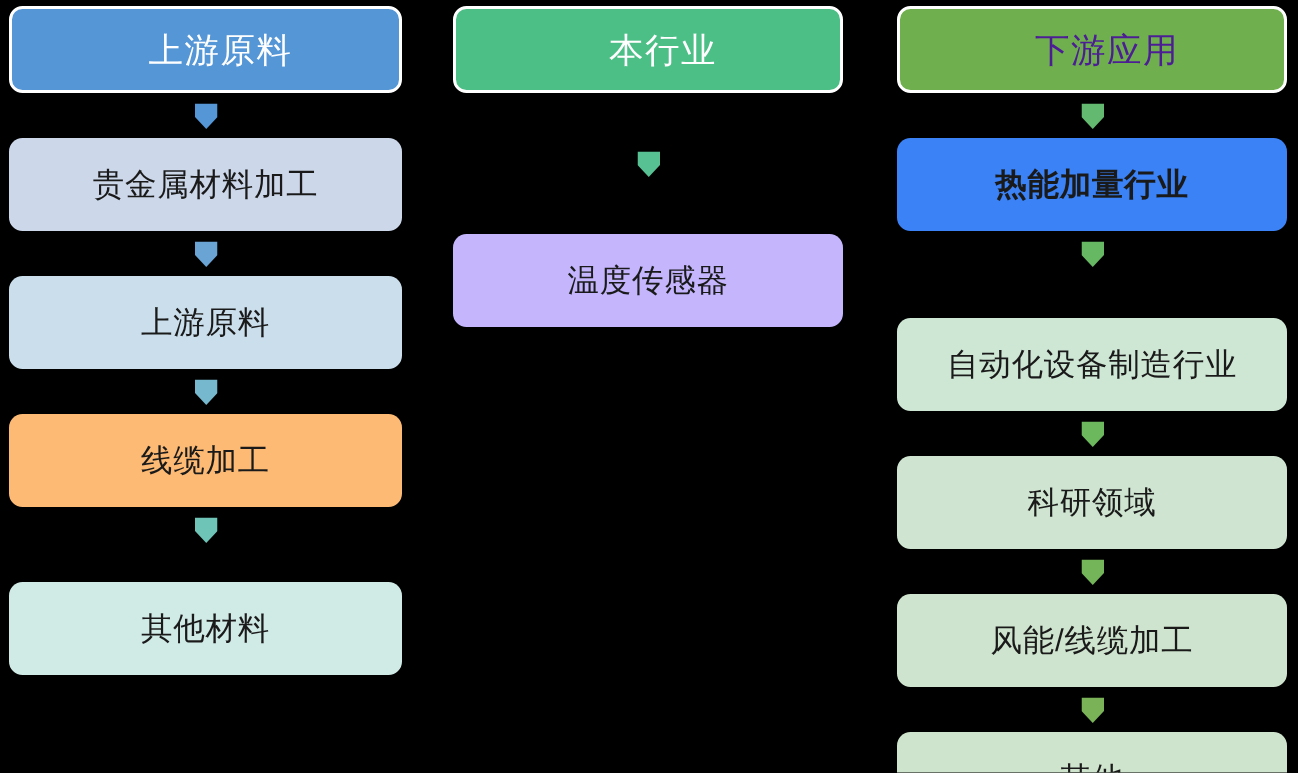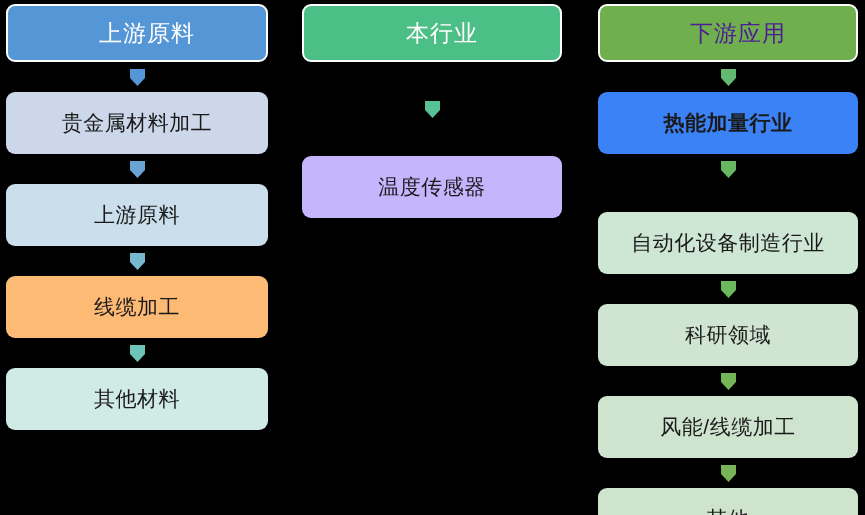--- a/index.html
+++ b/index.html
@@ -101,21 +101,21 @@
         <svg class="arrow-glyph" viewBox="0 0 15 17">
           <path d="M0 0 H15 V9 L7.5 17 L0 9 Z" fill="#76b8cd"></path>
         </svg>
       </div>
       <div class="node-box" style="background: #fdba74;">线缆加工</div>
       <div class="arrow">
         <svg class="arrow-glyph" viewBox="0 0 15 17">
           <path d="M0 0 H15 V9 L7.5 17 L0 9 Z" fill="#6ec4b6"></path>
         </svg>
       </div>
-      <div class="node-box" style="background: rgb(208, 234, 230);">其他材料</div>
+      <div class="node-box" style="background: rgb(208, 234, 230); margin-top: 20px;">其他材料</div>
     </div>
     <div class="column col-1">
       <div class="header-box" style="background: rgb(76, 191, 135); color: rgb(255, 255, 255); border-color: rgb(255, 255, 255);">本行业</div>
       <div class="arrow">
         <svg class="arrow-glyph" viewBox="0 0 15 17">
           <path d="M0 0 H15 V9 L7.5 17 L0 9 Z" fill="#58c193"></path>
         </svg>
       </div>
       <div class="node-box" style="background: #c4b5fd;">温度传感器</div>
     </div>

